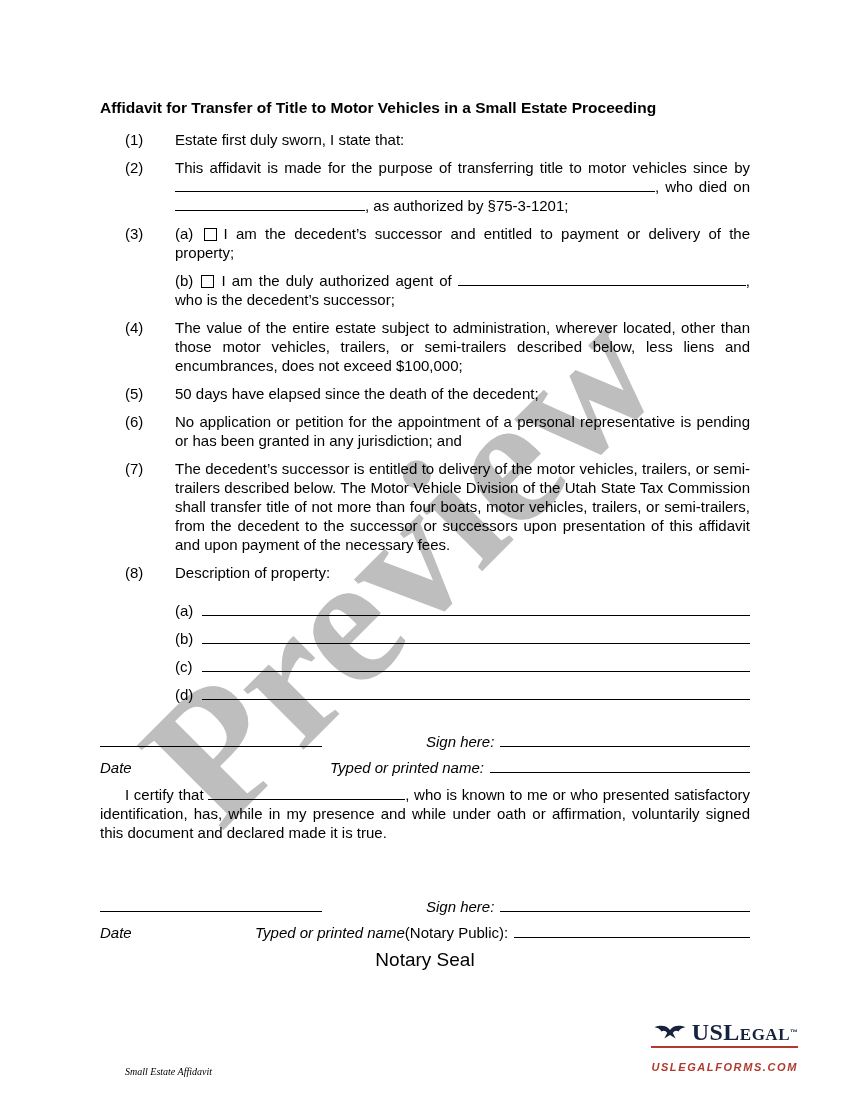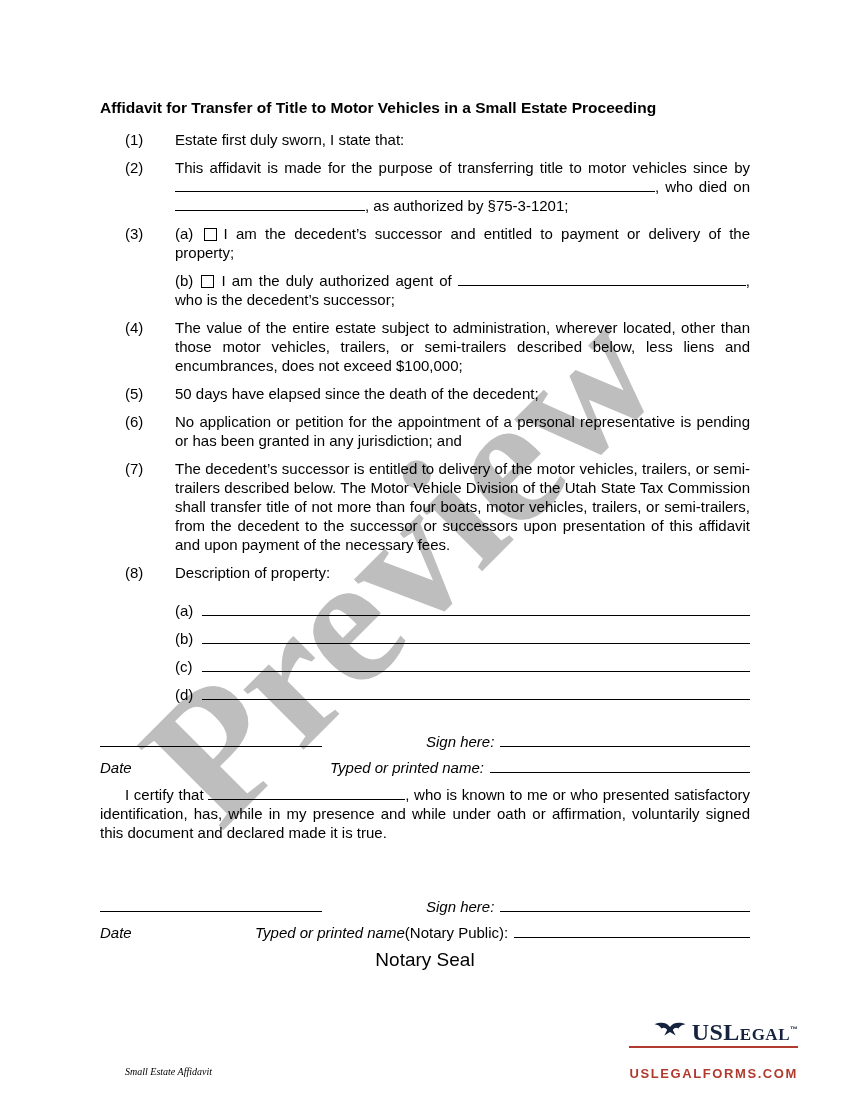--- a/index.html
+++ b/index.html
@@ -62,36 +62,37 @@
   .footer-doc-name {
     position:absolute; left:125px; top:1062px;
     font-family:"Liberation Serif", serif; font-style:italic;
     font-size:10px; z-index:1;
   }
   .logo {
     position:absolute; right:52px; top:1020px;
     z-index:1; text-align:right;
   }
   .logo-top {
-    display:flex; align-items:flex-start; justify-content:flex-end;
+    display:flex; align-items:center; justify-content:flex-end;
     border-bottom:2px solid #b03a2e; padding-bottom:2px;
   }
   .eagle { margin-right:5px; margin-bottom:2px; }
   .brand {
     font-family:"Liberation Serif", serif;
     font-variant:small-caps;
     font-weight:bold;
     font-size:24px; line-height:24px;
     color:#16233f; letter-spacing:0.5px;
   }
   .tm { font-size:8px; vertical-align:top; color:#16233f; font-weight:bold; }
   .brand-sub {
-    margin-top:16px;
-    font-size:13px; font-weight:bold; letter-spacing:1.6px;
+    margin-top:10px;
+    font-size:11px; font-weight:bold; letter-spacing:1.6px;
     color:#b03a2e;
+    font-style:italic;
   }
 </style>
 </head>
 <body>
 
 <div class="page">
 
   <div class="watermark">Preview</div>
 
   <div class="content">

